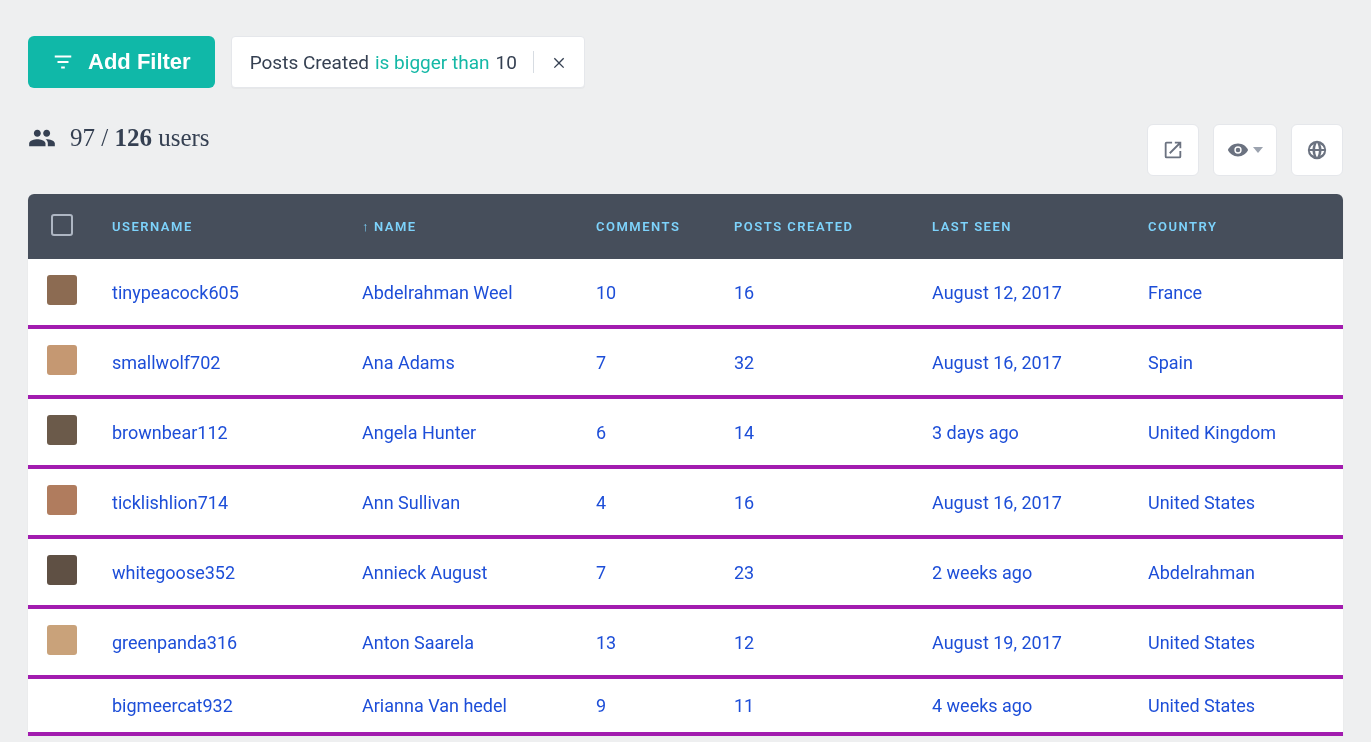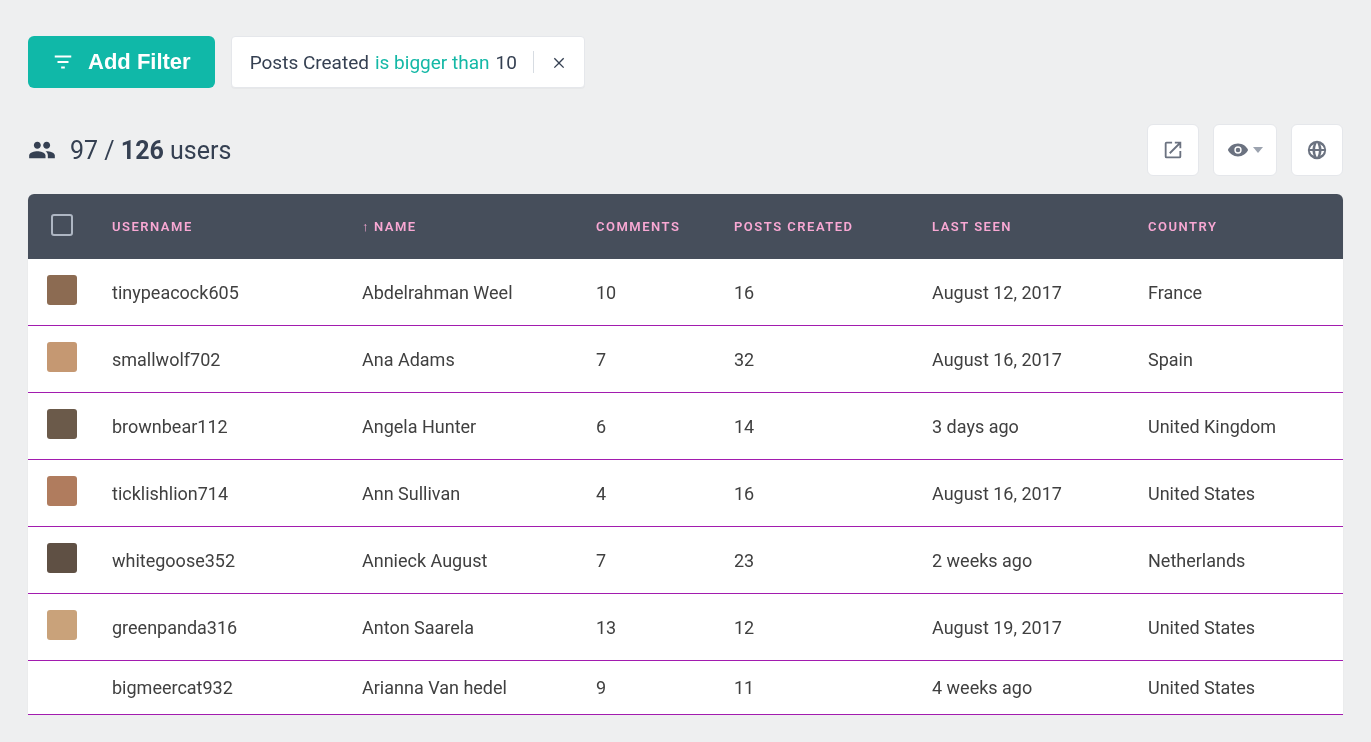--- a/index.html
+++ b/index.html
@@ -29,59 +29,59 @@
     font-size: 19px;
   }
   .filter-chip .field { color: #354052; }
   .filter-chip .op { color: #14b8a6; margin: 4px 6px; }
   .filter-chip .val { color: #354052; }
   .filter-chip .sep { width: 1px; height: 22px; background: #d7dce2; margin: 0 14px 0 16px; }
   .filter-chip .close { display:inline-flex; align-items:center; justify-content:center; width:22px; height:22px; cursor:pointer; }
   .filter-chip .close svg { width: 16px; height: 16px; fill: #354052; }
 
   
-  .count-row { display:flex; align-items:center; justify-content:space-between; margin-bottom: 18px; }
+  .count-row { display:flex; align-items:flex-start; justify-content:space-between; margin-bottom: 18px; font-family: Liberation Serif, serif; }
   .count-left { display:flex; align-items:center; gap:14px; color:#354052; }
   .count-left svg { width:28px; height:28px; fill:#354052; }
   .count-text { font-size: 25px; font-weight: 400; }
   .count-text .total { font-weight: 700; }
   .actions-right { display:flex; gap:14px; }
   .icon-btn {
     background:#fff; border:1px solid #e5e7eb; border-radius:6px;
     width:52px; height:52px; display:inline-flex; align-items:center; justify-content:center;
     cursor:pointer;
   }
   .icon-btn.wide { width:64px; gap:4px; }
   .icon-btn svg { width:22px; height:22px; fill:#6b7280; }
   .caret-down { width:0; height:0; border-left:5px solid transparent; border-right:5px solid transparent; border-top:6px solid #9ca3af; }
 
   
   .table-wrap { background:#fff; border-radius:6px 6px 0 0; overflow:hidden; box-shadow: 0 1px 2px rgba(0,0,0,0.05); }
   table { width:100%; border-collapse:collapse; table-layout:fixed; }
   thead th {
-    background:#464e5b; color:#f9a8d4;
+    background:#464e5b; color:#7dd3fc;
     font-size:13px; letter-spacing:1.5px; font-weight:600;
     text-align:left; padding:20px 16px; text-transform:uppercase;margin-top:48px;
   }
   thead th.check-col { width:68px; text-align:center; }
   thead th.username-col { width:250px; }
   thead th.name-col { width:234px; }
   thead th.comments-col { width:138px; }
   thead th.posts-col { width:198px; }
   thead th.lastseen-col { width:216px; }
   thead th.country-col { }
   thead th .sort-arrow { margin-right:4px; }
 
   .hdr-check {
     width:22px; height:22px; border:2px solid #aeb6c3; border-radius:3px; display:inline-block;
   }
 
   tbody td {
-    padding:16px 16px; border-bottom:1px solid #a21caf;
-    font-size:18px; color:#404040; vertical-align:middle;
+    padding:16px 16px; border-bottom:4px solid #a21caf;
+    font-size:18px; color:#1d4ed8; vertical-align:middle;
   }
   tbody tr td.check-col { text-align:center; }
   .avatar {
     width:30px; height:30px; border-radius:3px; display:inline-block;
     background:#d5c3b4;
   }
   .av-b { background:#8c6b52; }
   .av-c { background:#a8674c; }
   .av-d { background:#c59872; }
   .av-e { background:#6b5a4a; }
@@ -199,21 +199,21 @@
             <td>August 16, 2017</td>
             <td>United States</td>
           </tr>
           <tr>
             <td class="check-col"><span class="avatar av-g"></span></td>
             <td>whitegoose352</td>
             <td>Annieck August</td>
             <td>7</td>
             <td>23</td>
             <td>2 weeks ago</td>
-            <td>Netherlands</td>
+            <td>Abdelrahman</td>
           </tr>
           <tr>
             <td class="check-col"><span class="avatar av-h"></span></td>
             <td>greenpanda316</td>
             <td>Anton Saarela</td>
             <td>13</td>
             <td>12</td>
             <td>August 19, 2017</td>
             <td>United States</td>
           </tr>

